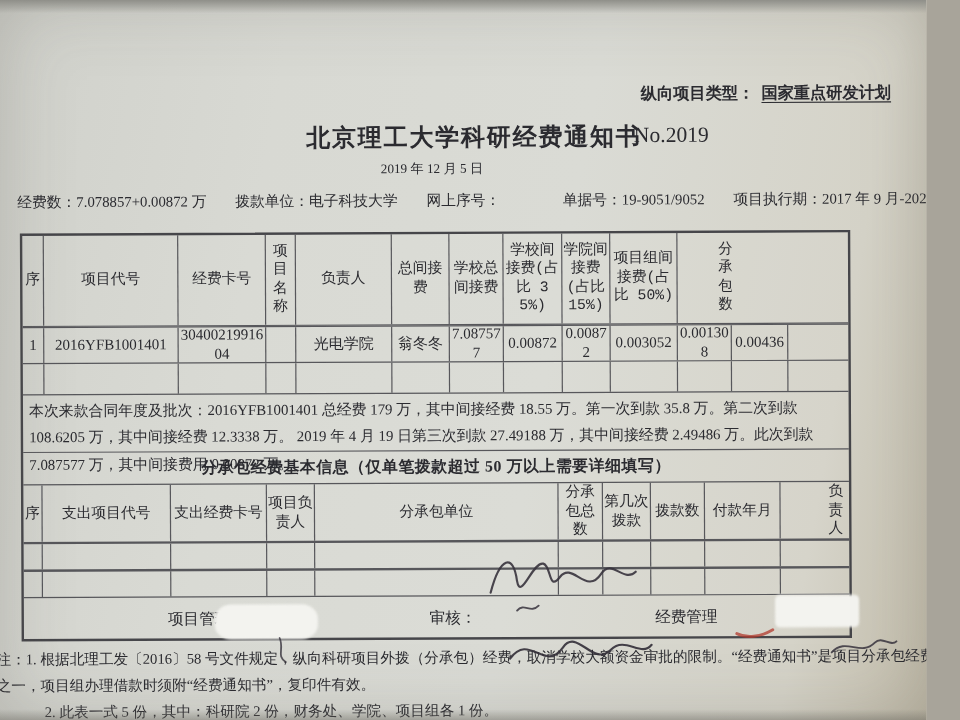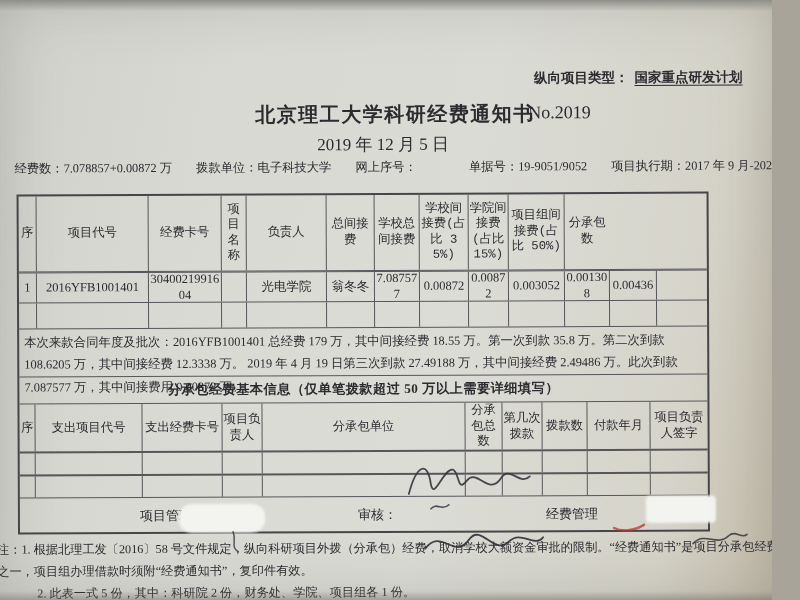--- a/index.html
+++ b/index.html
@@ -26,40 +26,40 @@
     box-shadow:inset 0 0 60px rgba(90,88,78,.25);
   }
   .doc{position:absolute;inset:0;transform:rotate(-0.25deg);transform-origin:50% 50%;}
   .txt{position:absolute;white-space:nowrap;}
 
   
   .ptype{top:70px;left:535px;font-size:13.5px;font-weight:bold;}
   .ptype .val{text-decoration:underline;text-underline-offset:3px;padding:0 6px;}
   .title{top:101px;left:256px;font-size:20px;font-weight:bold;letter-spacing:1.5px;}
   .docno{top:103px;left:529px;font-size:18px;}
-  .date{top:133px;left:318px;font-size:17px;}
+  .date{top:133px;left:318px;font-size:11px;}
   .infobar{top:159px;left:15px;font-size:12.3px;width:780px;}
   .infobar .seg{margin-right:21px;}
   .infobar .blank{display:inline-block;width:28px;}
 
   
   .sheet{
     position:absolute;left:17px;top:193px;width:692px;
     border:2px solid #46464a;box-sizing:border-box;
     background:rgba(255,255,255,0.04);
   }
   .grow{display:grid;box-sizing:border-box;border-bottom:1px solid #57575b;}
   .cols-main{grid-template-columns:18px 112px 73px 25px 80px 48px 45px 49px 40px 56px 45px 47px 51px;}
   .cols-sub{grid-template-columns:16px 107px 80px 40px 203px 37px 40px 45px 63px 57px;}
   .cell{
     border-right:1px solid #57575b;box-sizing:border-box;
     display:flex;align-items:center;justify-content:center;text-align:center;
     font-size:12.5px;line-height:1.25;padding:1px;overflow:hidden;word-break:break-all;
   }
-  .cell:last-child{border-right:none;}
+  .cell:last-child{border-right:none;padding-left:36px;}
   .hrow{height:76px;}
   .hrow .cell{font-size:12.3px;font-family:Liberation Mono, monospace;}
   .drow{height:31px;border-top:1px solid #57575b;}
   .erow{height:26px;}
   .merged{display:block;border-bottom:1px solid #57575b;}
   .para{
     height:48px;font-size:12.4px;line-height:1.8;padding:2px 5px 0 5px;
     white-space:normal;box-sizing:border-box;border-bottom:1px solid #57575b;
   }
   .secttl{

